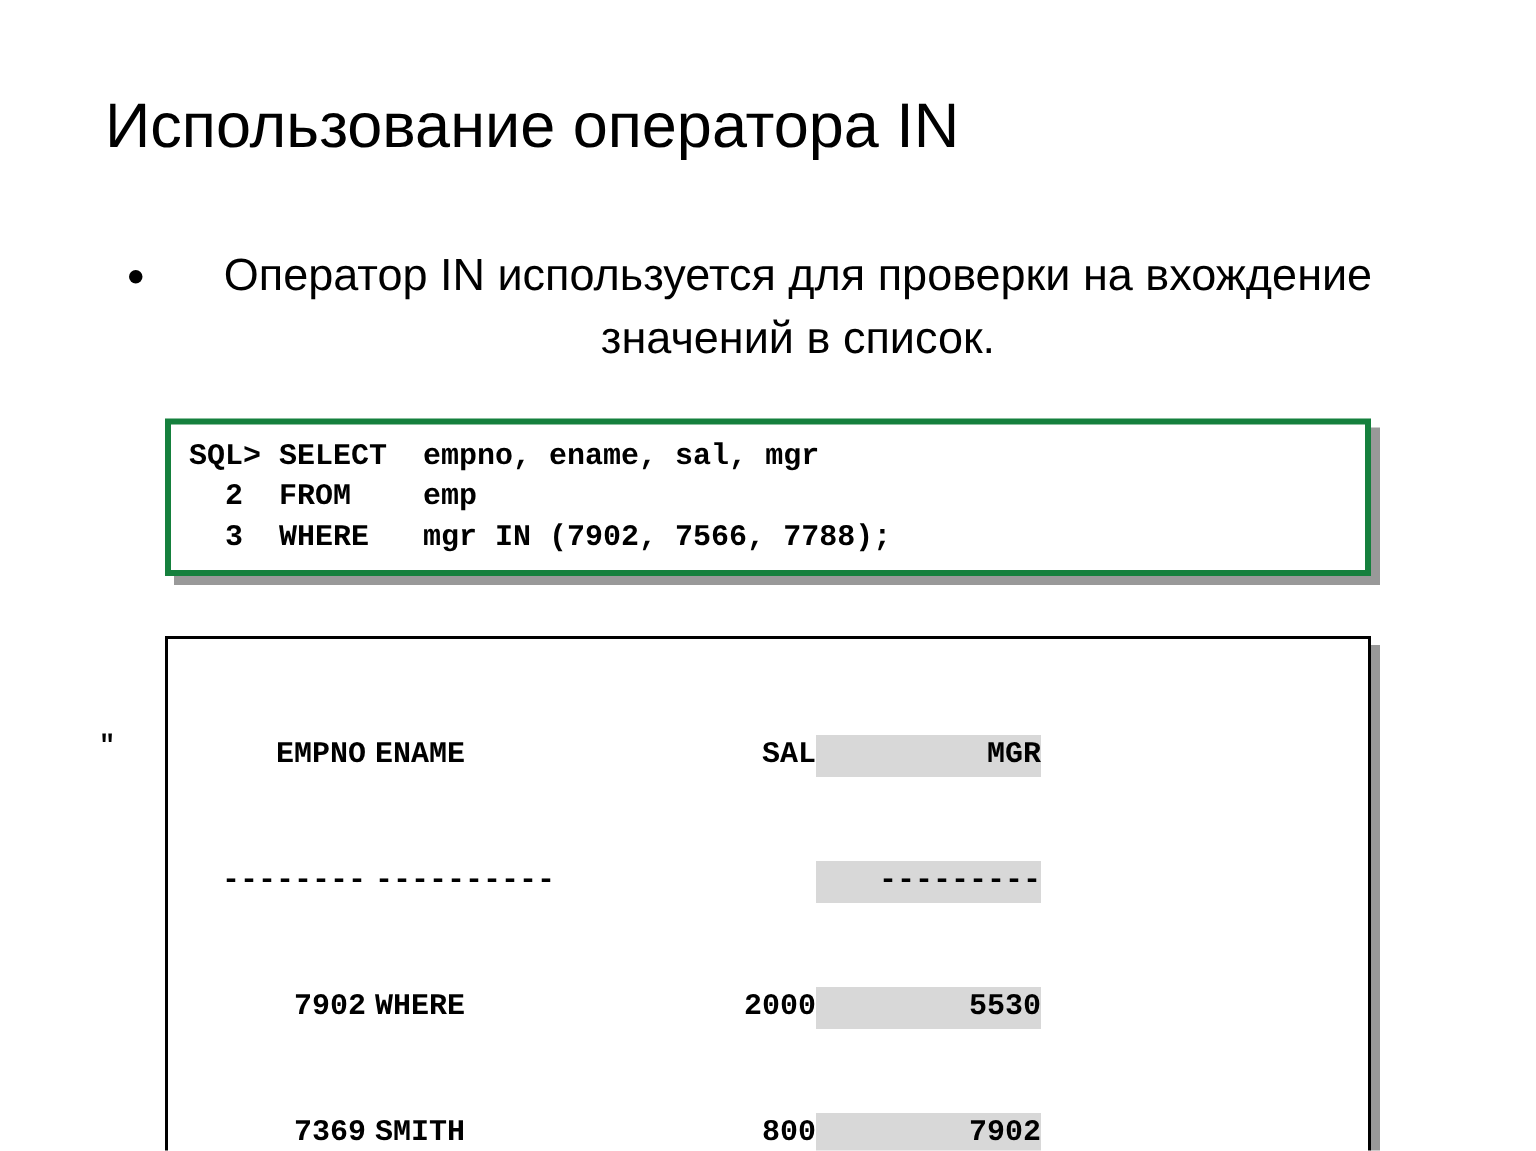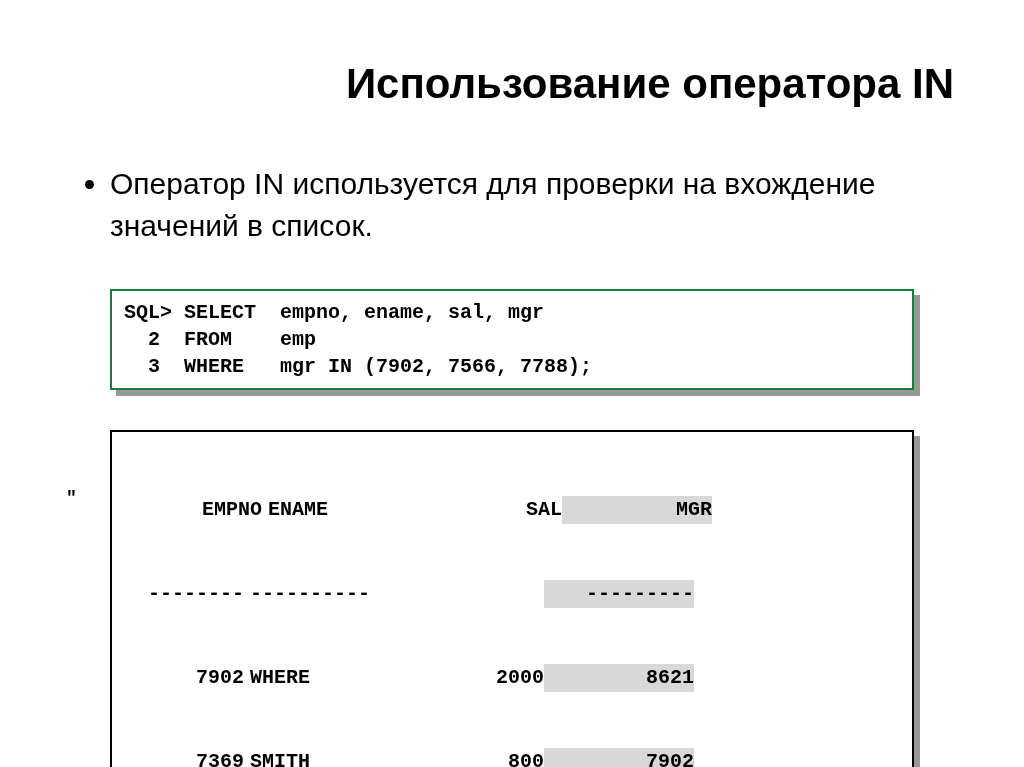--- a/index.html
+++ b/index.html
@@ -10,34 +10,35 @@
     background: #ffffff;
     font-family: Arial, Helvetica, sans-serif;
     color: #000;
     overflow: hidden;
   }
   .slide {
     padding: 60px 70px 40px 70px;
   }
   h1.title {
     font-size: 42px;
-    font-weight: 700;
-    text-align: right;
+    font-weight: 400;
+    text-align: left;
     margin: 0 0 55px 0;
   }
   ul.desc {
-    margin: 0 0 42px 0;
+    margin: 0 0 32px 0;
     padding-left: 40px;
     font-size: 30px;
     line-height: 1.4;
+    text-align: center;
   }
   ul.desc li { }
   .code-panel {
     margin: 0 40px 40px 40px;
-    border: 2px solid #15803d;
+    border: 4px solid #15803d;
     box-shadow: 6px 6px 0 #999;
     background: #fff;
     font-family: "Courier New", Courier, monospace;
     font-weight: 700;
     font-size: 20px;
     line-height: 1.35;
     padding: 8px 12px;
     white-space: pre;
   }
   .result-panel {
@@ -46,21 +47,21 @@
     box-shadow: 6px 6px 0 #999;
     background: #fff;
     font-family: "Courier New", Courier, monospace;
     font-weight: 700;
     font-size: 20px;
     line-height: 1.4;
     padding: 8px 0 10px 0;
     white-space: pre;
   }
   .result-panel .hdr {
-    padding: 0 30px;
+    padding: 0 12px;
   }
   .result-panel .div {
     padding: 0 12px;
     letter-spacing: 0;
   }
   .result-panel .row {
     padding: 0 12px;
   }
   .hl {
     background: #d8d8d8;
@@ -85,19 +86,19 @@
 
   <div class="code-panel"><span>SQL&gt; SELECT</span>  <span>empno, ename, sal, mgr</span>
 <span>  2  FROM</span>    <span>emp</span>
 <span>  3  WHERE</span>   <span>mgr IN (7902, 7566, 7788);</span></div>
 
   <span class="tick">"</span>
 
   <div class="result-panel">
     <div class="hdr"><span class="col-e">EMPNO</span><span class="col-n">ENAME</span><span class="col-s">SAL</span><span class="col-m hl">MGR</span></div>
     <div class="div"><span class="col-e">--------</span><span class="col-n">----------</span><span class="col-s"></span><span class="col-m hl">---------</span></div>
-    <div class="row"><span class="col-e">7902</span><span class="col-n">WHERE</span><span class="col-s">2000</span><span class="col-m hl">8621</span></div>
+    <div class="row"><span class="col-e">7902</span><span class="col-n">WHERE</span><span class="col-s">2000</span><span class="col-m hl">5530</span></div>
     <div class="row"><span class="col-e">7369</span><span class="col-n">SMITH</span><span class="col-s">800</span><span class="col-m hl">7902</span></div>
     
     
   </div>
 
 </div>
 
 </body></html>

